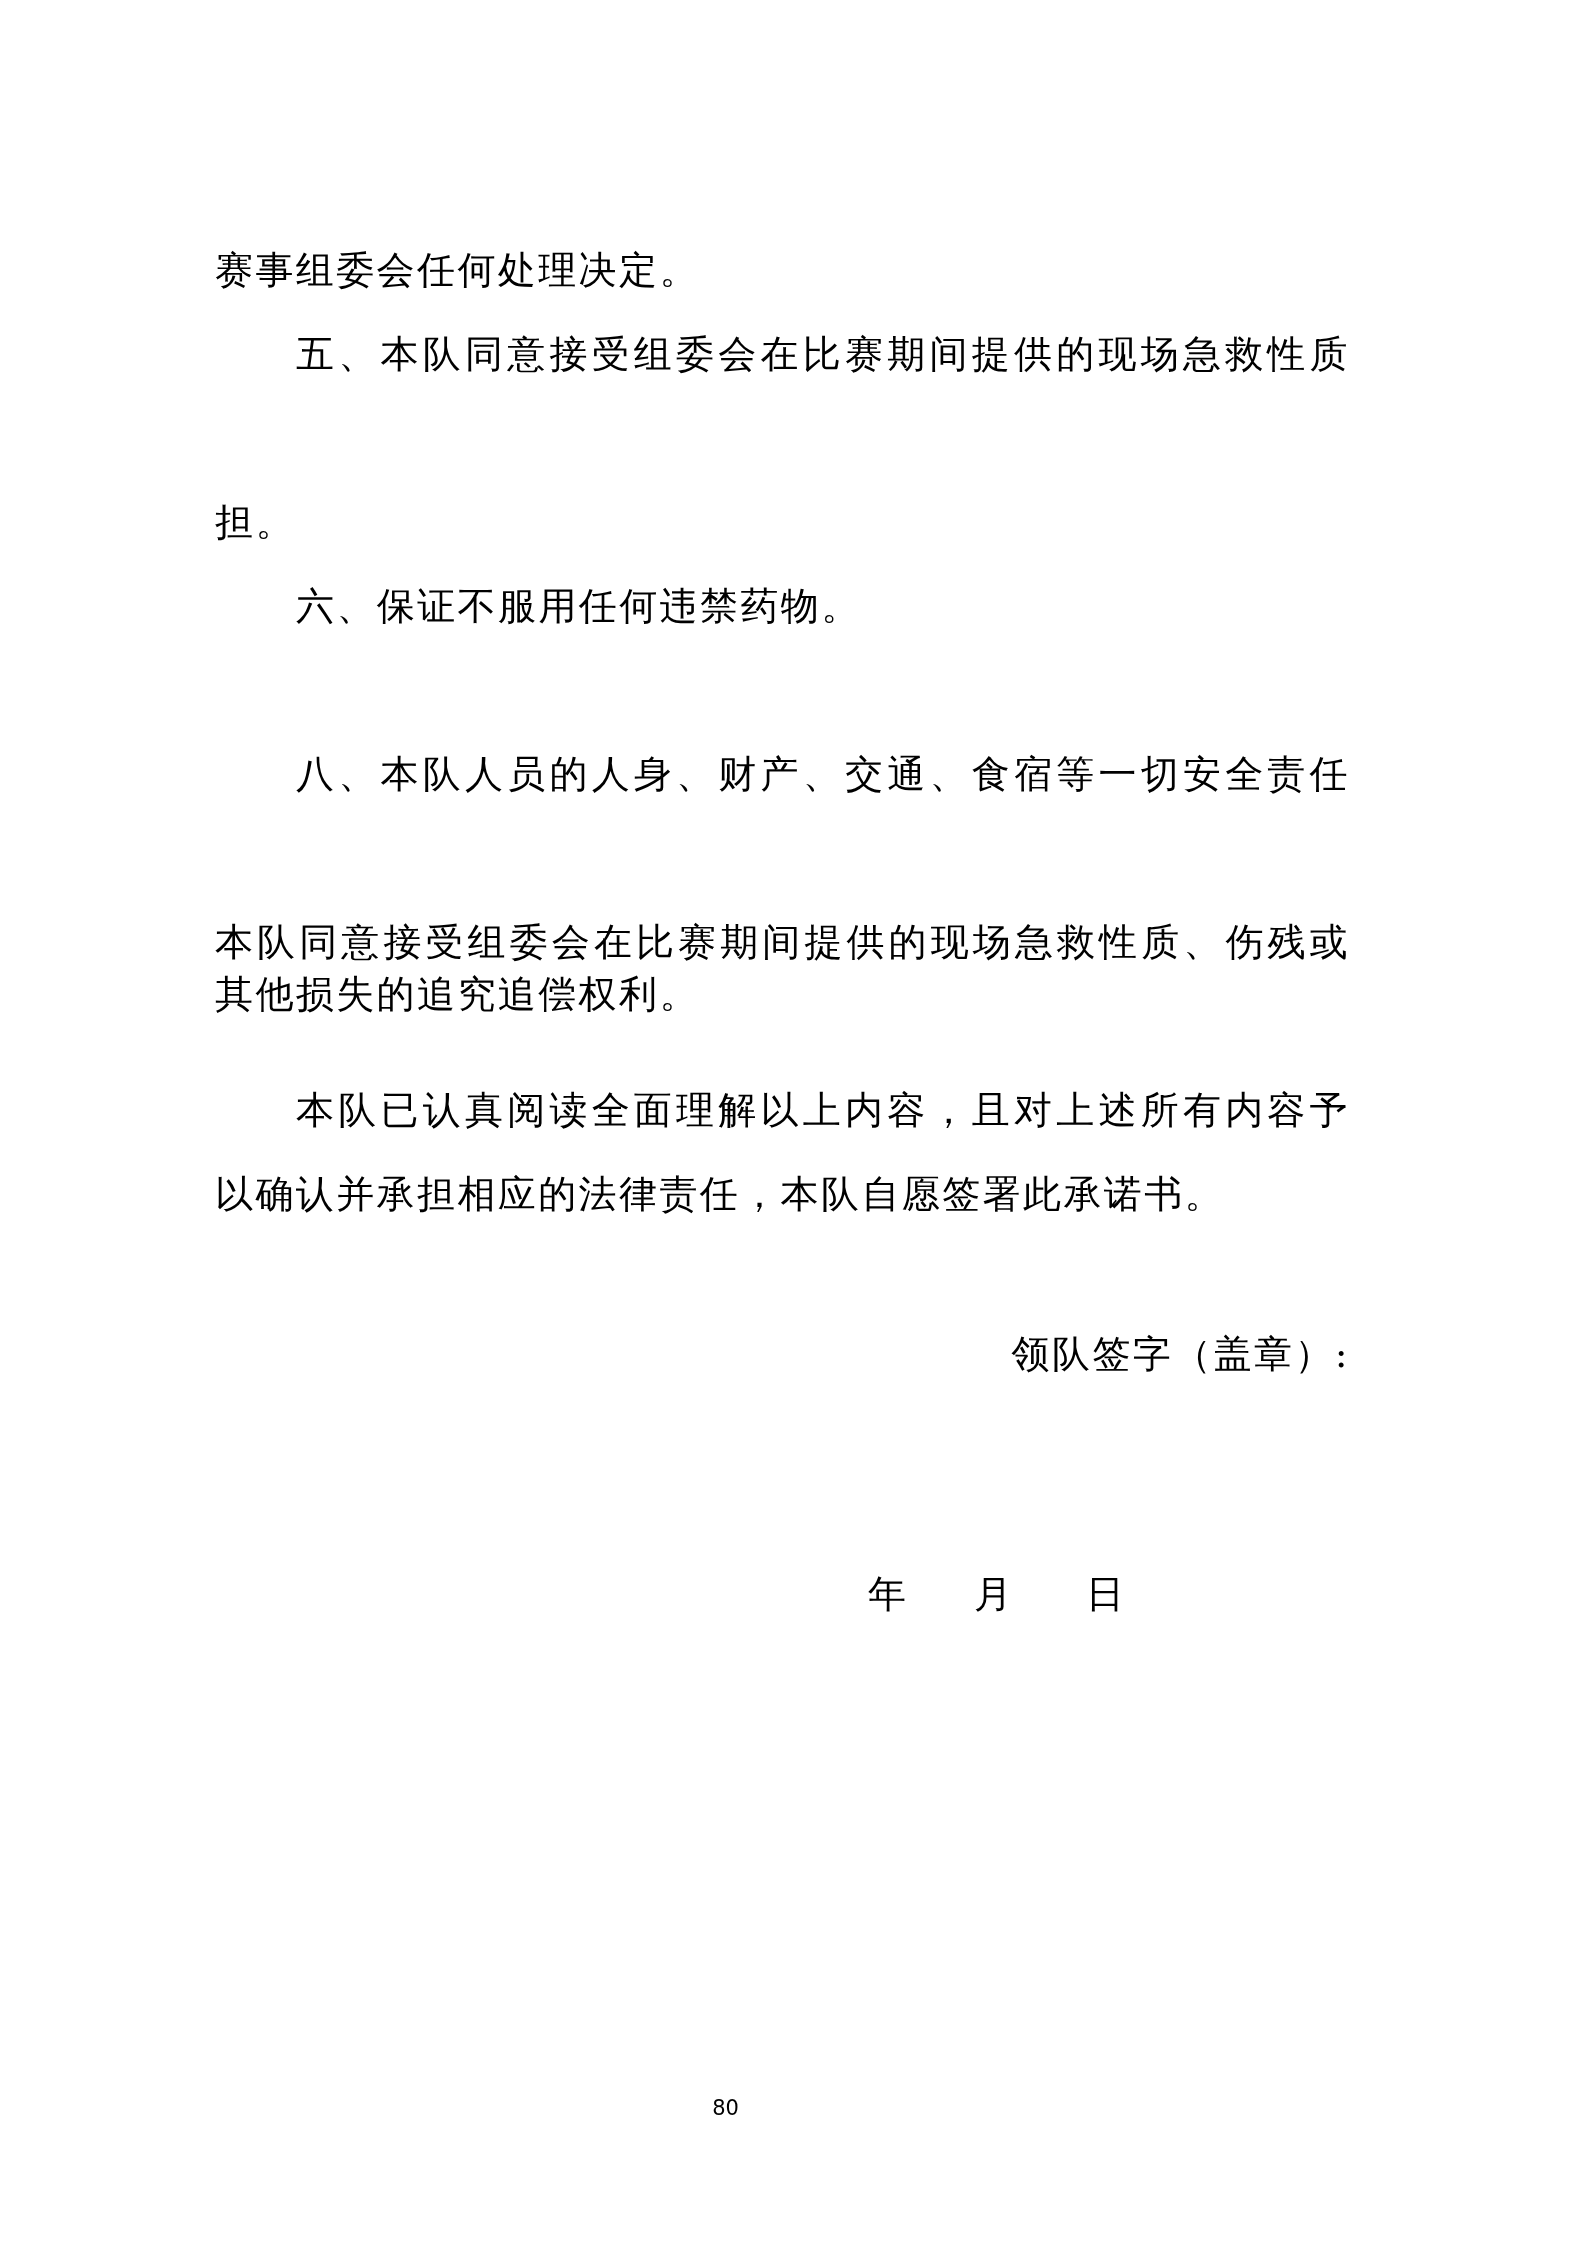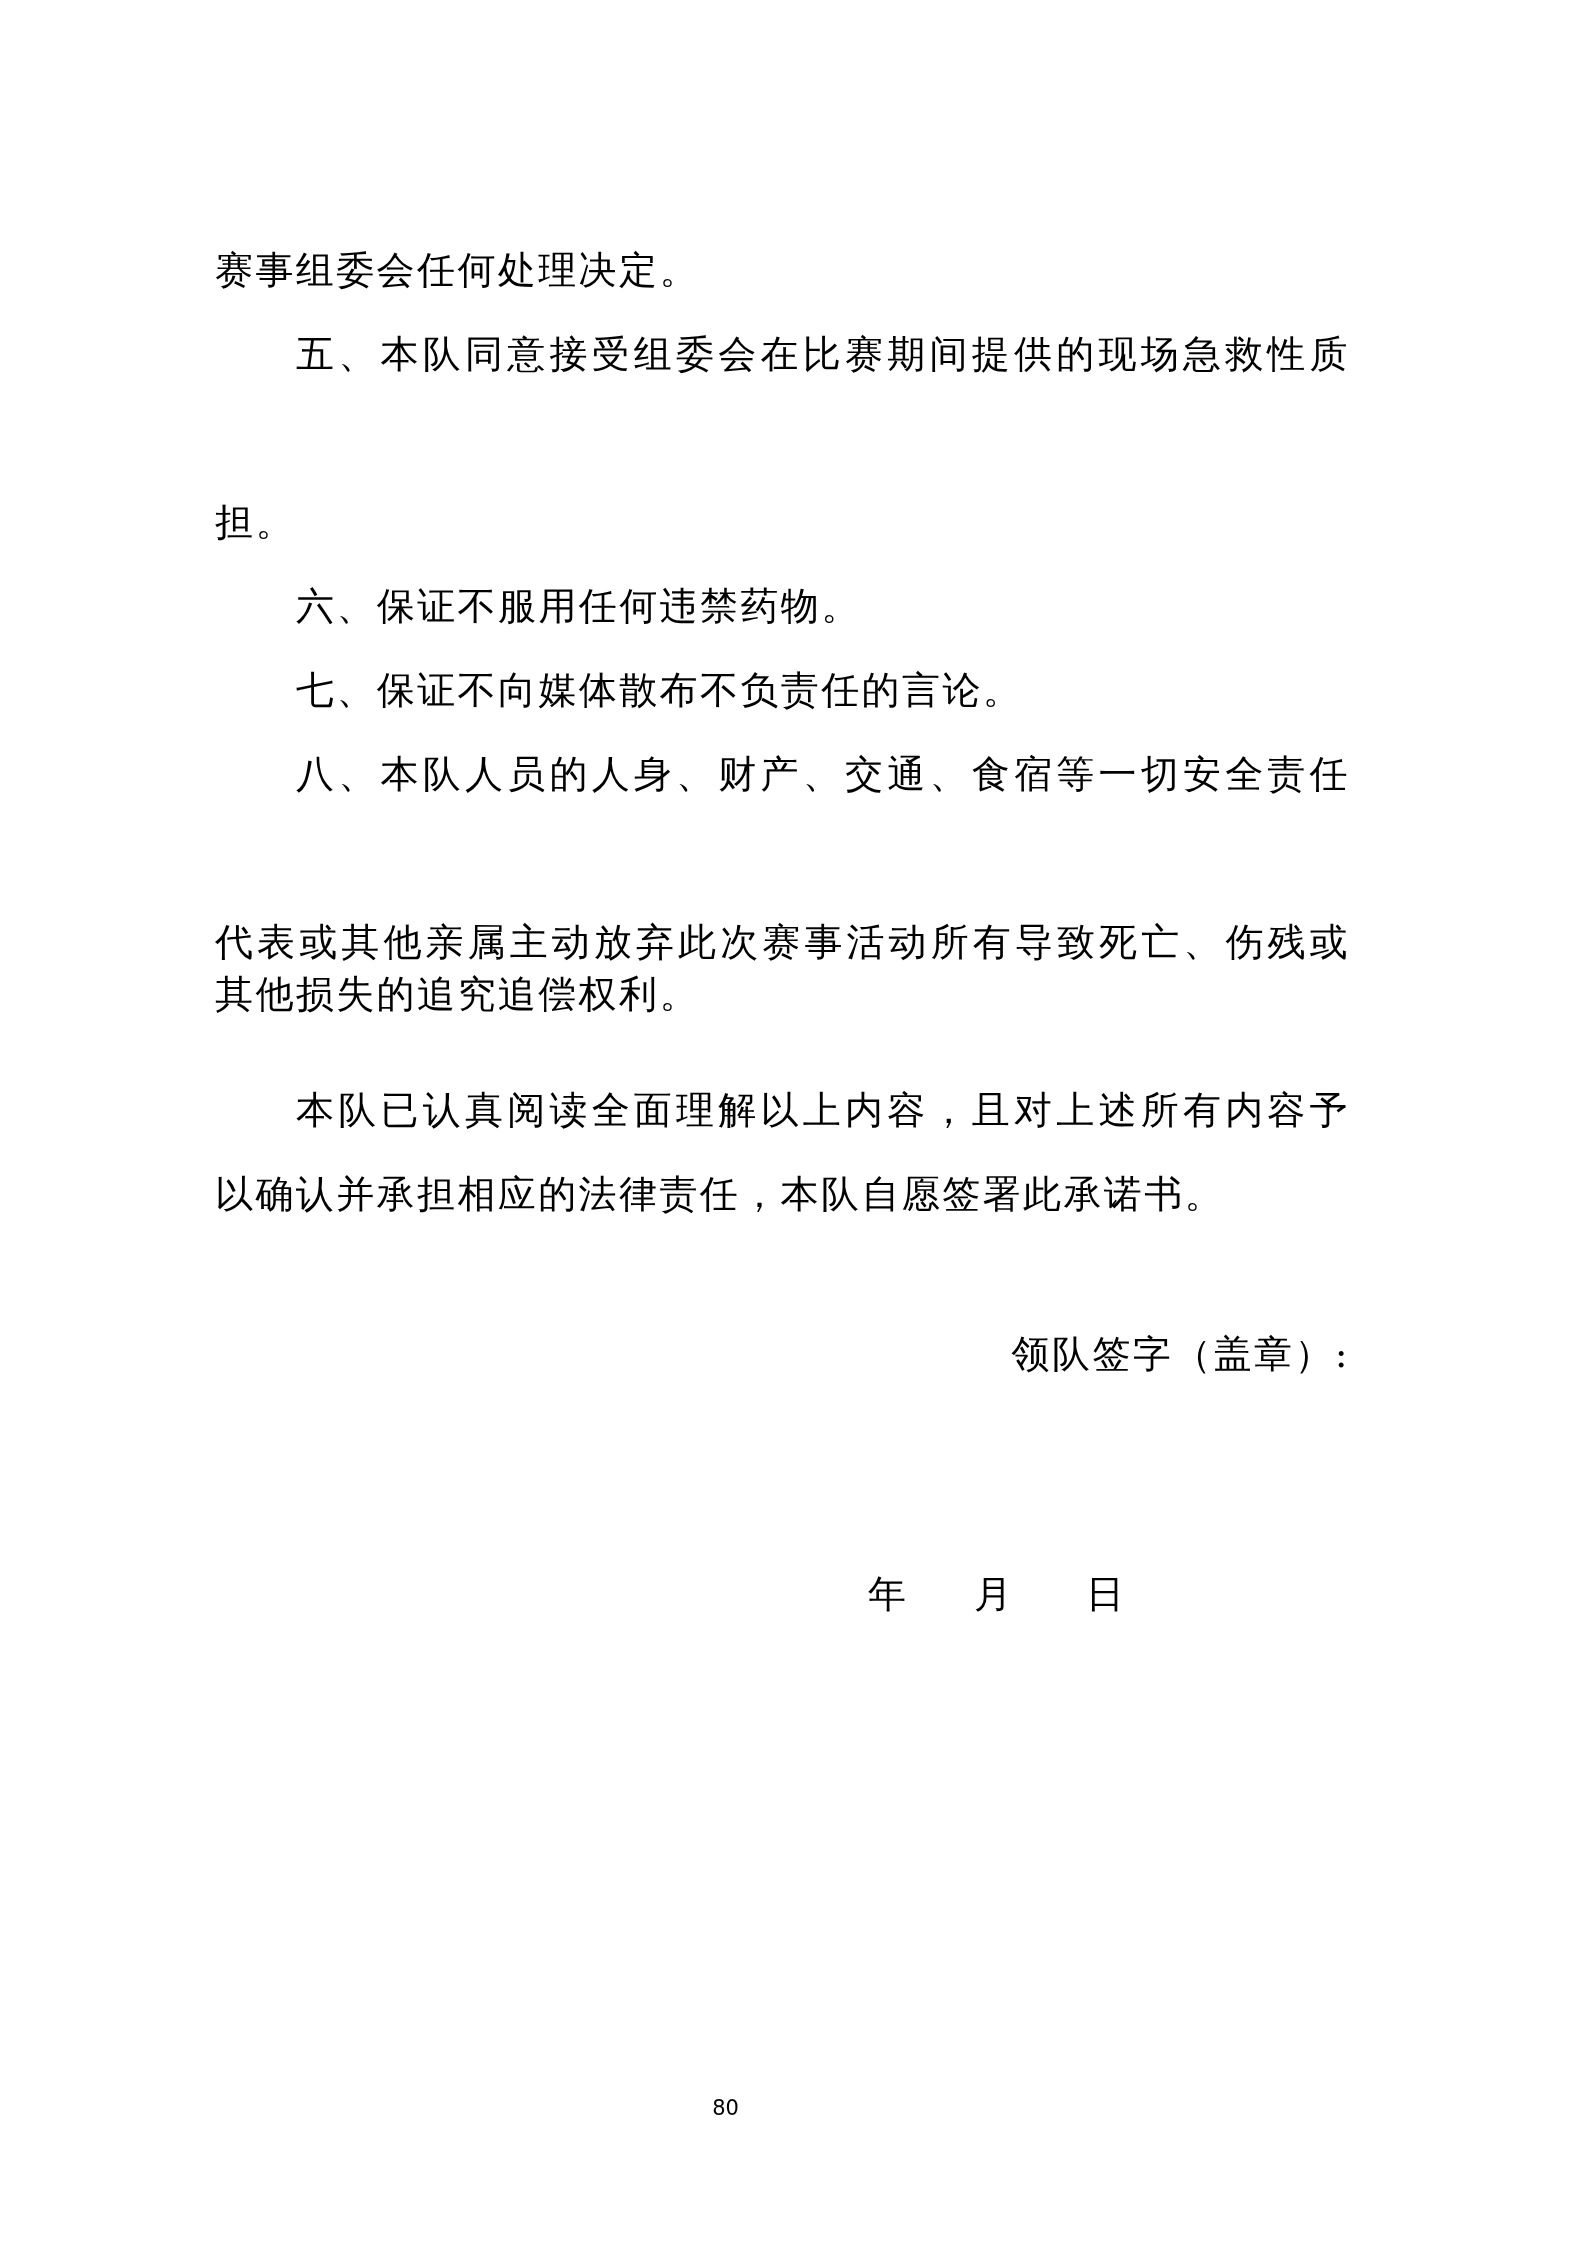--- a/index.html
+++ b/index.html
@@ -57,24 +57,23 @@
 
 <div class="page">
 
   <div class="line full indent" style="top:330px;">五、本队同意接受组委会在比赛期间提供的现场急救性质</div>
 
   <div class="line" style="top:246px;">赛事组委会任何处理决定。</div>
   <div class="line" style="top:498px;">担。</div>
 
   <div class="line indent" style="top:582px;">六、保证不服用任何违禁药物。</div>
 
-  <div class="line indent" style="top:666px;">七、保证不向媒体散布不负责任的言论。</div>
 
   <div class="line full indent" style="top:750px;">八、本队人员的人身、财产、交通、食宿等一切安全责任</div>
-  <div class="line full" style="top:918px;">代表或其他亲属主动放弃此次赛事活动所有导致死亡、伤残或</div>
+  <div class="line full" style="top:918px;">本队同意接受组委会在比赛期间提供的现场急救性质、伤残或</div>
   <div class="line" style="top:970px;">其他损失的追究追偿权利。</div>
 
   <div class="line full indent" style="top:1086px;">本队已认真阅读全面理解以上内容，且对上述所有内容予</div>
   <div class="line" style="top:1170px;">以确认并承担相应的法律责任，本队自愿签署此承诺书。</div>
 
   <div class="line" style="top:1330px;text-align:right;">领队签字（盖章）:</div>
 
   <div class="date-row">
     <span style="left:0;">年</span>
     <span style="left:106px;">月</span>

